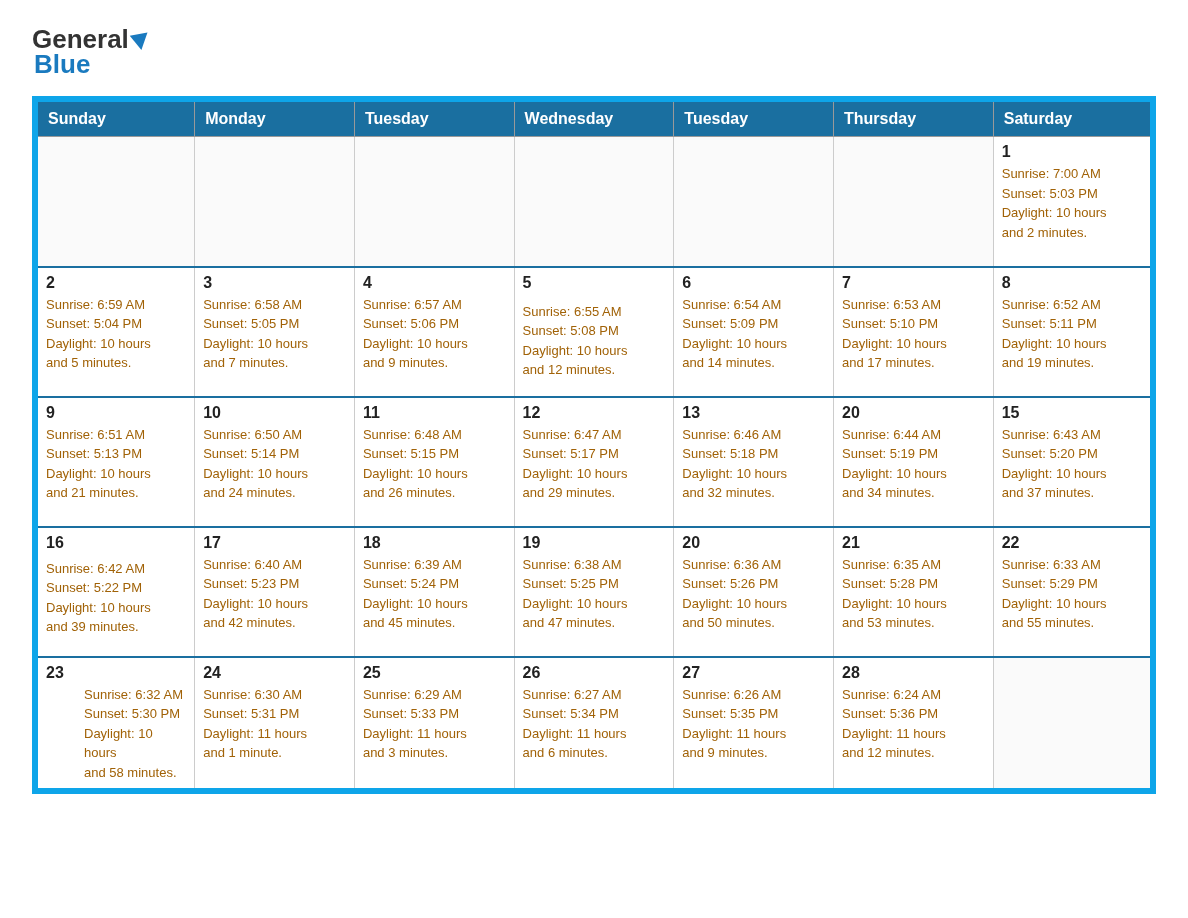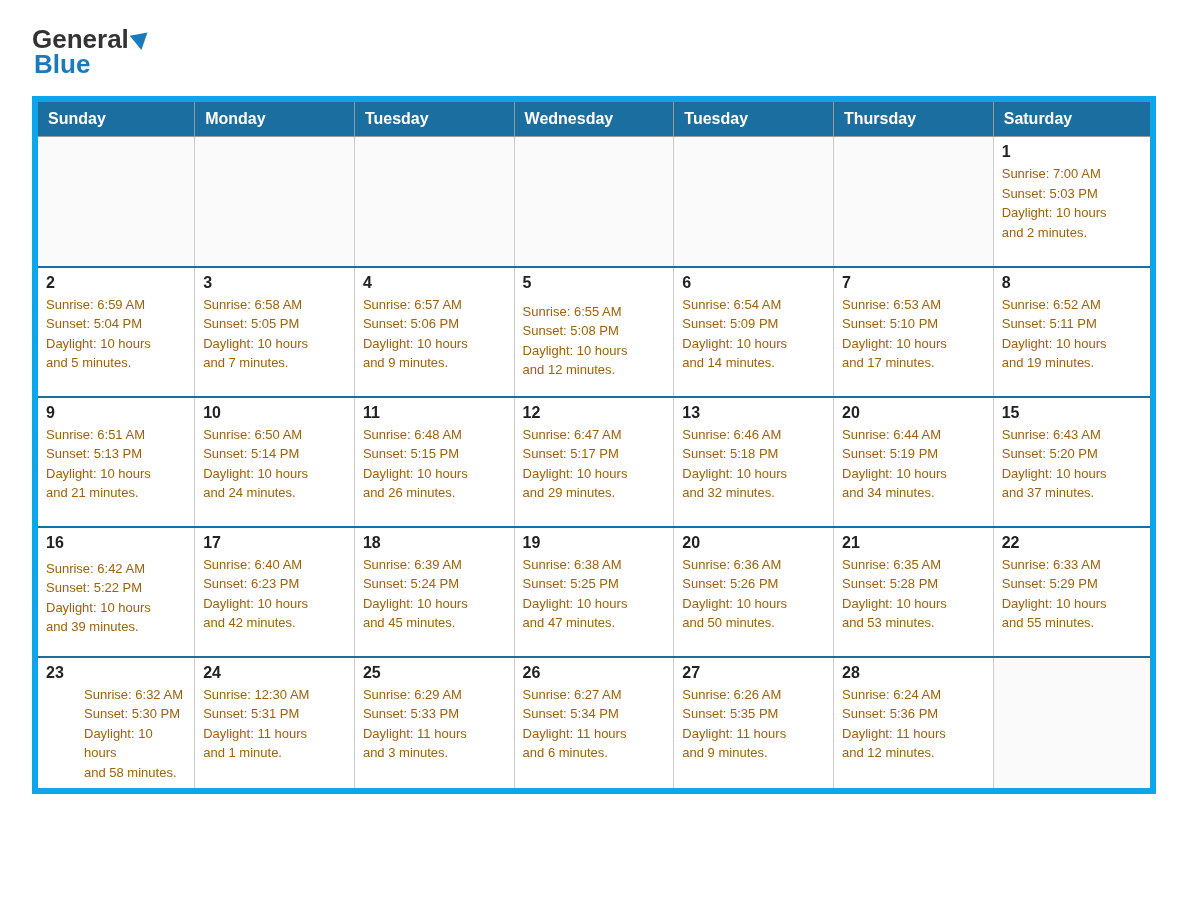--- a/index.html
+++ b/index.html
@@ -231,21 +231,21 @@
         <td>
           <span class="day-number">16</span>
           <div class="day-info" style="white-space: pre-line; margin-top: 7px;">Sunrise: 6:42 AM
 Sunset: 5:22 PM
 Daylight: 10 hours
 and 39 minutes.</div>
         </td>
         <td>
           <span class="day-number">17</span>
           <div class="day-info" style="white-space: pre-line;">Sunrise: 6:40 AM
-Sunset: 6:23 PM
+Sunset: 5:23 PM
 Daylight: 10 hours
 and 42 minutes.</div>
         </td>
         <td>
           <span class="day-number">18</span>
           <div class="day-info" style="white-space: pre-line;">Sunrise: 6:39 AM
 Sunset: 5:24 PM
 Daylight: 10 hours
 and 45 minutes.</div>
         </td>
@@ -281,21 +281,21 @@
       <tr class="row-divider">
         <td>
           <span class="day-number">23</span>
           <div class="day-info" style="white-space: pre-line; margin-left: 38px;">Sunrise: 6:32 AM
 Sunset: 5:30 PM
 Daylight: 10 hours
 and 58 minutes.</div>
         </td>
         <td>
           <span class="day-number">24</span>
-          <div class="day-info" style="white-space: pre-line;">Sunrise: 12:30 AM
+          <div class="day-info" style="white-space: pre-line;">Sunrise: 6:30 AM
 Sunset: 5:31 PM
 Daylight: 11 hours
 and 1 minute.</div>
         </td>
         <td>
           <span class="day-number">25</span>
           <div class="day-info" style="white-space: pre-line;">Sunrise: 6:29 AM
 Sunset: 5:33 PM
 Daylight: 11 hours
 and 3 minutes.</div>

